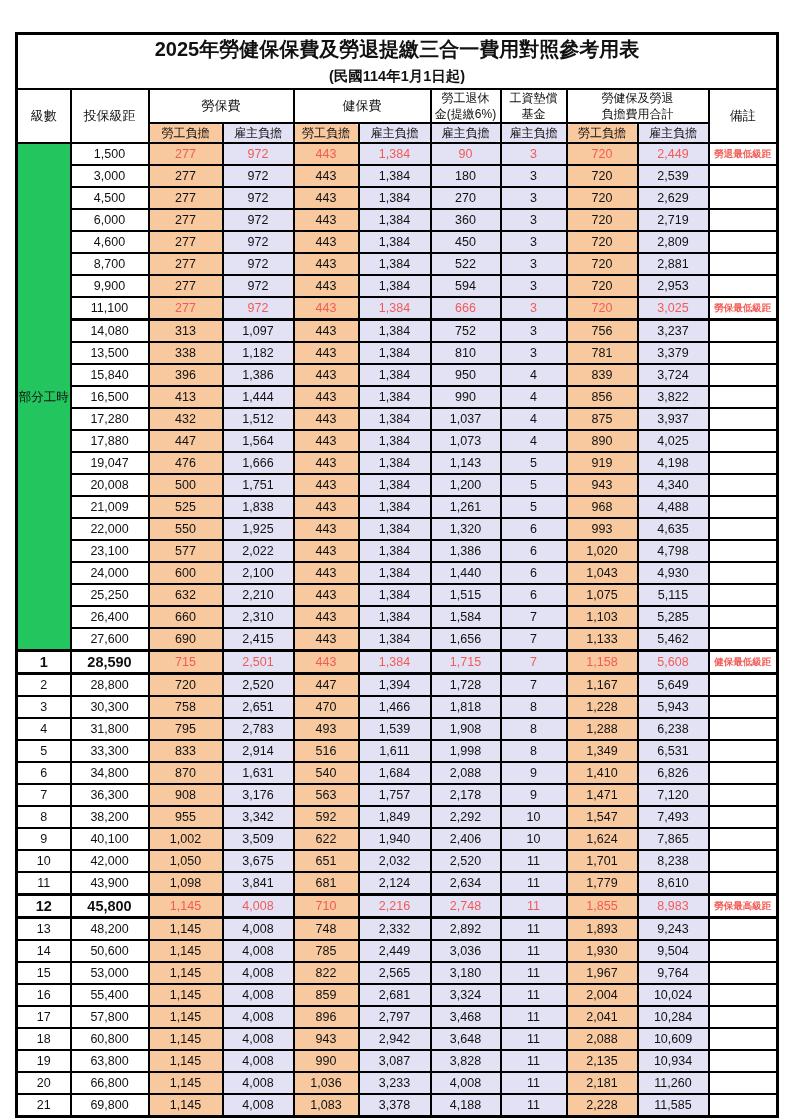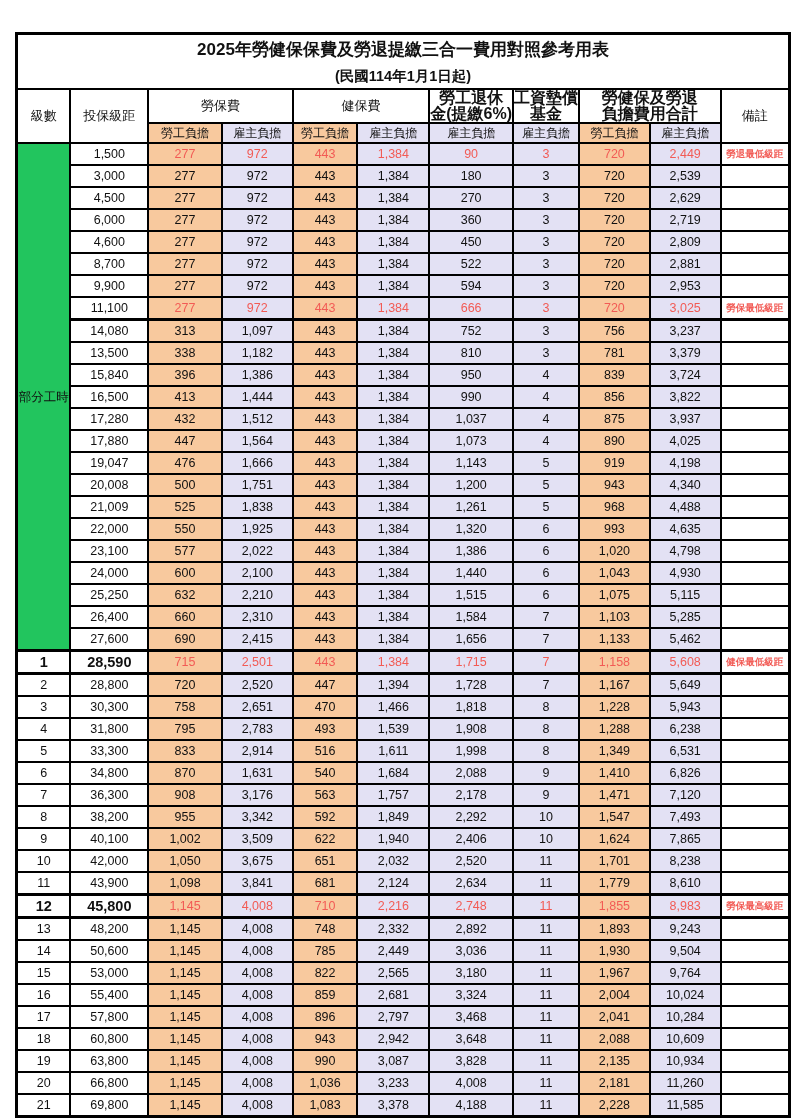--- a/index.html
+++ b/index.html
@@ -21,28 +21,28 @@
     padding: 0;
     text-align: center;
     vertical-align: middle;
     font-size: 12.5px;
     color: #111;
     white-space: nowrap;
     overflow: hidden;
   }
   .title-cell { border-bottom: 2px solid #000; }
   .title-line {
-    font-size: 17px; font-weight: bold; line-height: 29px; height: 29px;
+    font-size: 20px; font-weight: bold; line-height: 29px; height: 29px;
   }
   .subtitle-line {
     font-size: 14.5px; font-weight: bold; line-height: 24px; height: 24px;
   }
   .hdr-r1 td { height: 34px; font-size: 13px; }
-  .hdr-r2 td { height: 20px; font-size: 12px; }
-  .two-line div { line-height: 16px; height: 16px; font-size: 16px; font-weight: bold; }
+  .hdr-r2 td { height: 20px; font-size: 12px; border-radius: 6px; }
+  .two-line div { line-height: 16px; height: 16px; font-size: 12px; }
   .c-emp { background: #f8c99e; }
   .c-er  { background: #e3e1f4; }
   tbody tr { height: 20px; }
   tbody td { height: 20px; line-height: 20px; }
   .level-cell, .bracket-cell, .remark-cell { background: #ffffff; }
   .remark-cell {
     font-size: 9.5px; font-weight: bold; color: #f25b55; padding: 0 1px;
   }
   .red-row .num { color: #f25b55; }
   .bold-row .level-cell, .bold-row .bracket-cell {

